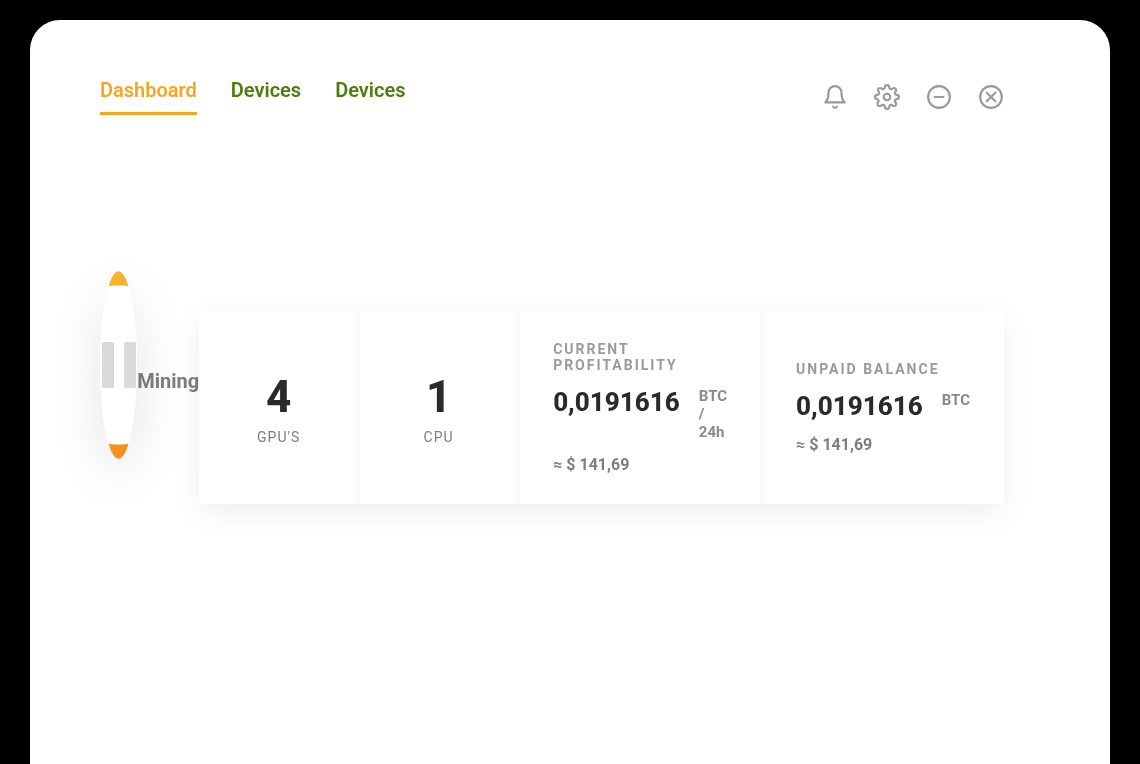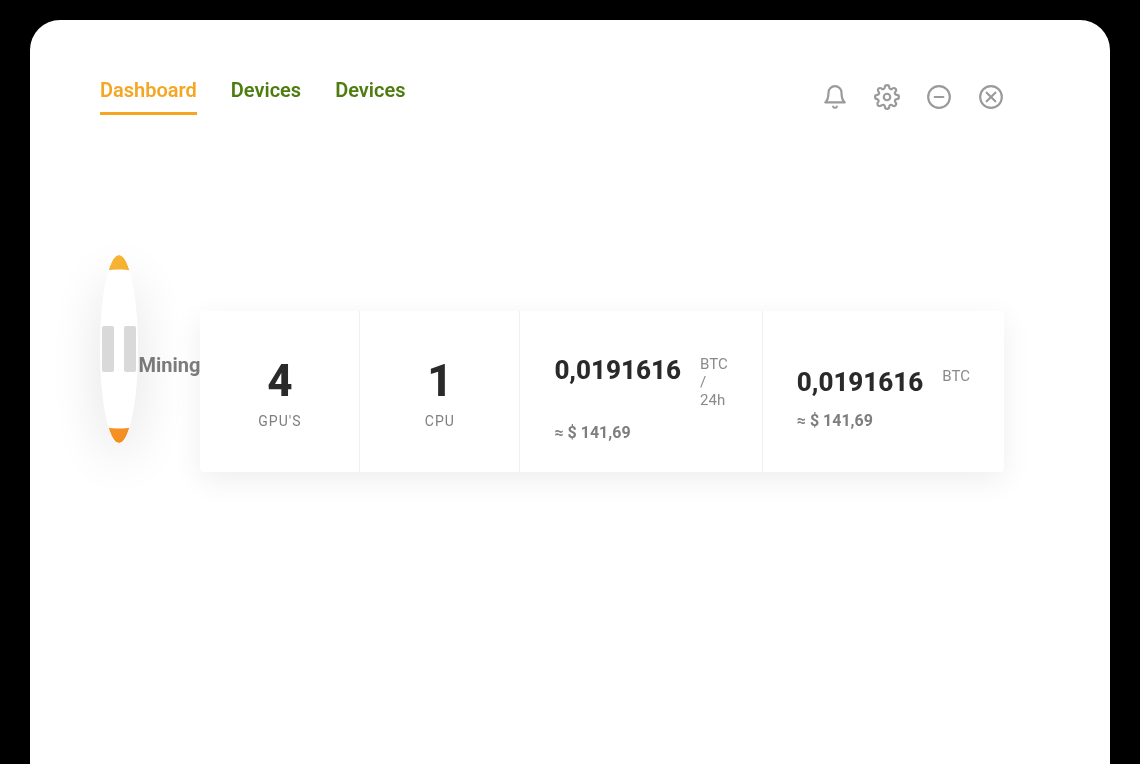--- a/index.html
+++ b/index.html
@@ -134,21 +134,21 @@
   margin-top: 14px;
   font-size: 26px;
   font-weight: 800;
   color: #2a2a2a;
   display: flex;
   align-items: flex-start;
   gap: 19px;
 }
 .metric .unit {
   font-size: 15px;
-  font-weight: 400;
+  font-weight: 700;
   color: #8a8a8a;
 }
 .metric .approx {
   margin-top: 14px;
   font-size: 16px;
   font-weight: 700;
   color: #7e7e7e;
 }
 </style>
 </head>
@@ -206,28 +206,30 @@
         <div class="big">4</div>
         <div class="lbl">GPU'S</div>
       </div>
 
       <div class="card small">
         <div class="big">1</div>
         <div class="lbl">CPU</div>
       </div>
 
       <div class="card metric">
+        <div class="heading">CURRENT PROFITABILITY</div>
         <div class="value">
           <span>0,0191616</span>
           <span class="unit">BTC  / 24h</span>
         </div>
         <div class="approx">≈ $ 141,69</div>
       </div>
 
       <div class="card metric">
+        <div class="heading">UNPAID BALANCE</div>
         <div class="value">
           <span>0,0191616</span>
           <span class="unit">BTC</span>
         </div>
         <div class="approx">≈ $ 141,69</div>
       </div>
 
     </div>
   </div>
 

